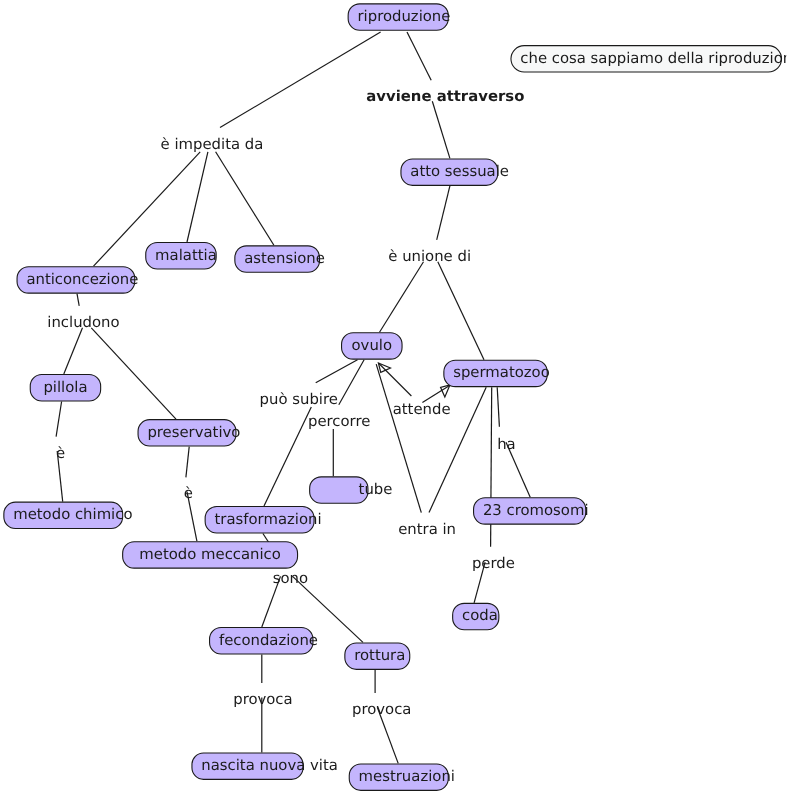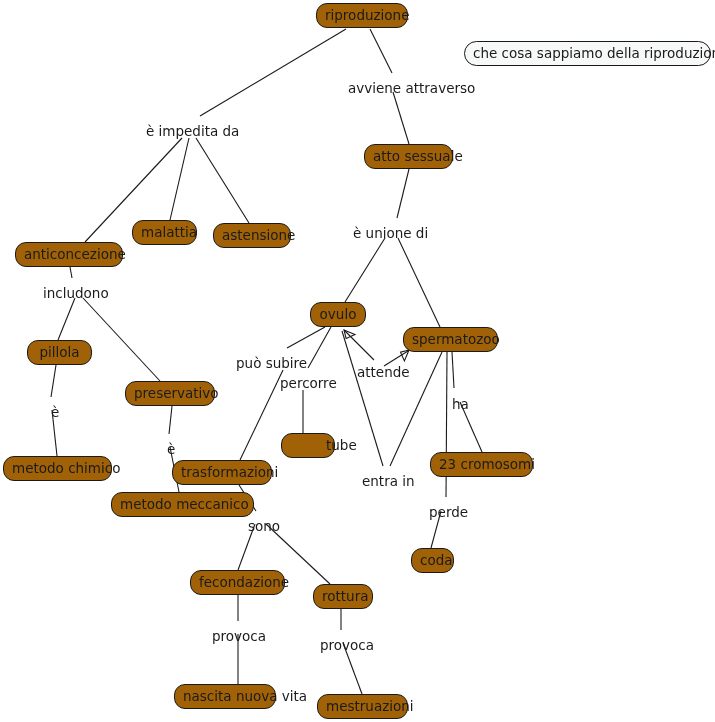--- a/index.html
+++ b/index.html
@@ -26,21 +26,21 @@
     height: 722px;
   }
   #edges line, #edges path {
     stroke: #1a1a1a;
     stroke-width: 1.1;
     fill: none;
   }
   .node {
     position: absolute;
     box-sizing: border-box;
-    background: #a16207;
+    background: #c4b5fd;
     border: 1.4px solid #1a1a1a;
     border-radius: 11px;
     height: 25px;
     line-height: 22px;
     text-align: center;
     font-size: 13.5px;
     color: #1b1b1b;
     white-space: nowrap;
     padding: 0 8px;
     box-shadow: 0 0 0 0 transparent;
@@ -114,30 +114,30 @@
       <div class="node" style="left: 132px; top: 220px; width: 65px;">malattia</div>
       <div class="node" style="left: 213px; top: 223px; width: 78px;">astensione</div>
       <div class="node" style="left: 15px; top: 242px; width: 108px;">anticoncezione</div>
       <div class="node" style="left: 310px; top: 302px; width: 56px;">ovulo</div>
       <div class="node" style="left: 403px; top: 327px; width: 95px;">spermatozoo</div>
       <div class="node" style="left: 27px; top: 340px; width: 65px;">pillola</div>
       <div class="node" style="left: 125px; top: 381px; width: 90px;">preservativo</div>
       <div class="node" style="left: 281px; top: 433px; width: 46px; padding-left: 44px;">tube</div>
       <div class="node" style="left: 3px; top: 456px; width: 109px;">metodo chimico</div>
       <div class="node" style="left: 430px; top: 452px; width: 103px;">23 cromosomi</div>
-      <div class="node" style="left: 172px; top: 460px; width: 100px;">trasformazioni</div>
-      <div class="node" style="left: 111px; top: 492px; width: 143px;">metodo meccanico</div>
+      <div class="node" style="left: 186px; top: 460px; width: 100px;">trasformazioni</div>
+      <div class="node" style="left: 111px; top: 492px; width: 160px;">metodo meccanico</div>
       <div class="node" style="left: 411px; top: 548px; width: 43px;">coda</div>
       <div class="node" style="left: 190px; top: 570px; width: 95px;">fecondazione</div>
       <div class="node" style="left: 313px; top: 584px; width: 60px;">rottura</div>
       <div class="node" style="left: 174px; top: 684px; width: 102px;">nascita nuova vita</div>
       <div class="node" style="left: 317px; top: 694px; width: 91px;">mestruazioni</div>
     </div>
   <div id="labels-layer">
-      <div class="label" style="left: 348px; top: 80px;">avviene attraverso</div>
+      <div class="label" style="left: 333px; top: 80px; font-weight: bold;">avviene attraverso</div>
       <div class="label" style="left: 146px; top: 123px;">è impedita da</div>
       <div class="label" style="left: 353px; top: 225px;">è unione di</div>
       <div class="label" style="left: 43px; top: 285px;">includono</div>
       <div class="label" style="left: 236px; top: 355px;">può subire</div>
       <div class="label" style="left: 357px; top: 364px;">attende</div>
       <div class="label" style="left: 280px; top: 375px;">percorre</div>
       <div class="label" style="left: 51px; top: 404px;">è</div>
       <div class="label" style="left: 452px; top: 396px;">ha</div>
       <div class="label" style="left: 167px; top: 441px;">è</div>
       <div class="label" style="left: 362px; top: 473px;">entra in</div>

